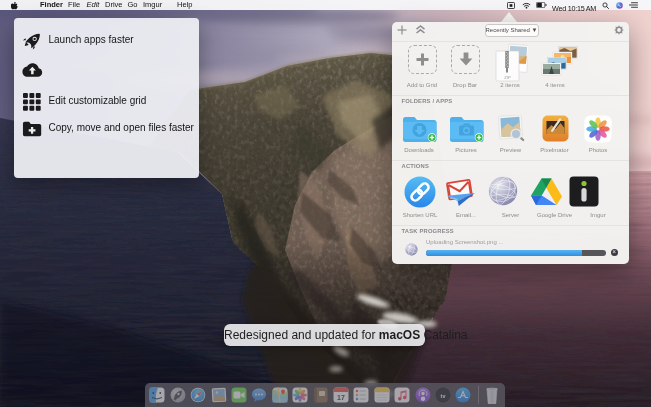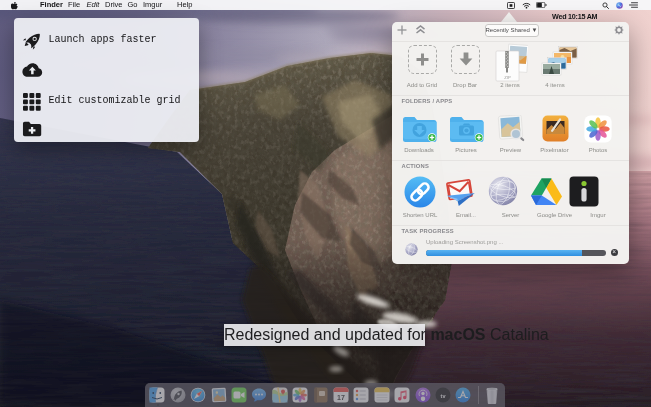--- a/index.html
+++ b/index.html
@@ -202,21 +202,21 @@
         <path d="M2.2 5.2 a10 10 0 0 1 13.6 0" stroke-width="1.9"></path>
         <path d="M4.8 8.2 a6.4 6.4 0 0 1 8.4 0" stroke-width="1.9"></path>
       </g>
       <circle cx="9" cy="11.4" r="1.7" fill="#1a1a1c"></circle>
     </svg>
  <svg class="abs" style="left:536px;top:2px" width="11" height="6" viewBox="0 0 22 12">
       <rect x="0.7" y="0.7" width="17" height="10.6" rx="2.4" fill="none" stroke="#1a1a1c" stroke-width="1.4"></rect>
       <rect x="2.2" y="2.2" width="9.5" height="7.6" rx="1" fill="#1a1a1c"></rect>
       <path d="M19 3.6v4.8c1.3-.3 2.2-1.2 2.2-2.4S20.3 3.9 19 3.6z" fill="#1a1a1c"></path>
     </svg>
- <span class="abs" style="left:552px;top:12px;line-height:10px;font-size:7.2px;letter-spacing:-0.25px;font-weight:bold;">Wed 10:15 AM</span>
+ <span class="abs" style="left:552px;top:4px;line-height:10px;font-size:7.2px;letter-spacing:-0.25px;">Wed 10:15 AM</span>
  <svg class="abs" style="left:601.5px;top:1.5px" width="7" height="7" viewBox="0 0 14 14">
       <circle cx="6" cy="6" r="4.2" fill="none" stroke="#1a1a1c" stroke-width="1.6"></circle>
       <line x1="9.2" y1="9.2" x2="13" y2="13" stroke="#1a1a1c" stroke-width="1.8" stroke-linecap="round"></line>
     </svg>
  <svg class="abs" style="left:615.5px;top:1.5px" width="7" height="7" viewBox="0 0 14 14">
       <defs>
         <radialGradient id="siri" cx="0.3" cy="0.3" r="0.9">
           <stop offset="0" stop-color="#7ec3f2"></stop>
           <stop offset="0.5" stop-color="#4a6fe0"></stop>
           <stop offset="1" stop-color="#b03a9e"></stop>
@@ -227,21 +227,21 @@
     </svg>
  <svg class="abs" style="left:629px;top:2px" width="9" height="6" viewBox="0 0 18 12">
       <g stroke="#1a1a1c" stroke-width="1.7" stroke-linecap="round">
         <line x1="5" y1="1.5" x2="17" y2="1.5"></line>
         <line x1="1" y1="6" x2="17" y2="6"></line>
         <line x1="5" y1="10.5" x2="17" y2="10.5"></line>
       </g>
     </svg>
 </div>
 
-<div class="abs" style="left:13.5px;top:18px;width:185px;height:124px;background:rgba(237,238,243,0.95);border-radius:4px;box-shadow:0 8px 22px rgba(0,0,0,0.35);font-family:Liberation Mono, monospace;">
+<div class="abs" style="left:13.5px;top:18px;width:185px;height:160px;background:rgba(237,238,243,0.95);border-radius:4px;box-shadow:0 8px 22px rgba(0,0,0,0.35);">
  <svg class="abs" style="left:8px;top:12.5px" width="20" height="19" viewBox="0 0 24 23">
   <g fill="#1b1b1d">
    <path d="M8.6 14.2 C6.5 13.5 5 13.8 3.9 14.1 C5 12.2 6.8 10 9 8.2 C13 4.8 17.5 3.3 20.6 3.2 C21.2 3.2 21.5 3.5 21.5 4.1 C21.6 7.2 20.2 11.8 16.8 15.8 C15 17.9 12.8 19.7 10.9 20.9 C11.2 19.7 11.4 18.2 10.7 16.2 Z"></path>
    <circle cx="15.2" cy="9.6" r="2.6" fill="#eceef2"></circle>
    <circle cx="15.2" cy="9.6" r="1.45"></circle>
    <path d="M7.9 16.6 C7 17.5 4.4 18.1 3.2 18 C3.4 16.7 4 14.4 5 13.5 Z"></path>
    <path d="M4.3 11.4 C3.2 11.2 1.9 11.5 1.2 11.8 C1.7 10.6 3 9.3 4.6 9.2 Z"></path>
    <path d="M13.4 20.4 C13.7 21.5 13.3 22.8 13 23.5 C14.2 23 15.5 21.7 15.6 20.1 Z" transform="translate(0,-1.2)"></path>
   </g>
  </svg>
@@ -261,20 +261,21 @@
    <rect x="0" y="12.8" width="4.9" height="4.9" rx="1"></rect>
         <rect x="6.4" y="12.8" width="4.9" height="4.9" rx="1"></rect>
         <rect x="12.8" y="12.8" width="4.9" height="4.9" rx="1"></rect>
   </g>
  </svg>
  <span class="abs ftxt" style="top:78px;">Edit customizable grid</span>
  <svg class="abs" style="left:8px;top:103px" width="20" height="16" viewBox="0 0 25 20">
   <path fill="#1b1b1d" d="M1.2 3.2 C1.2 2 2.2 1 3.4 1 L8.8 1 L11 3.6 L21.8 3.6 C23 3.6 24 4.6 24 5.8 L24 16.8 C24 18 23 19 21.8 19 L3.4 19 C2.2 19 1.2 18 1.2 16.8 Z"></path>
   <path fill="#eceef2" d="M11.2 7.4 L14 7.4 L14 10.2 L16.8 10.2 L16.8 13 L14 13 L14 15.8 L11.2 15.8 L11.2 13 L8.4 13 L8.4 10.2 L11.2 10.2 Z"></path>
  </svg>
+ <span class="abs ftxt" style="top:104.5px;">Copy, move and open files faster</span>
 </div>
 
 <div class="abs" style="left:500.5px;top:12px;width:0;height:0;border-left:8.5px solid transparent;border-right:8.5px solid transparent;border-bottom:10px solid rgba(247,246,244,0.99);"></div>
 <div class="abs" id="dz" style="left:392px;top:22px;width:237px;height:241.5px;background:rgba(243,242,240,0.985);border-radius:5px;box-shadow:0 10px 28px rgba(0,0,0,0.4);">
 
  <svg class="abs" style="left:5px;top:2.5px" width="10" height="10" viewBox="0 0 10 10">
       <g stroke="#939397" stroke-width="1.3">
         <line x1="5" y1="0.5" x2="5" y2="9.5"></line>
         <line x1="0.5" y1="5" x2="9.5" y2="5"></line>
       </g>
@@ -498,21 +499,21 @@
         <ellipse cx="15" cy="15" rx="6" ry="13.8" transform="rotate(15 15 15)"></ellipse>
       </g>
     </svg>
  <div class="abs" style="left:34px;top:217px;font-size:6px;color:#9c9c9a;">Uploading Screenshot.png ...</div>
  <div class="abs" style="left:34px;top:227.5px;width:180px;height:6px;background:#55555a;border-radius:3px;"></div>
  <div class="abs" style="left:34px;top:227.5px;width:156px;height:6px;background:linear-gradient(#5ab4f2,#2f8fe0);border-radius:3px 0 0 3px;"></div>
  <div class="abs" style="left:218.5px;top:227px;width:7px;height:7px;border-radius:50%;background:#3a3a3e;"></div>
  <div class="abs" style="left:220.2px;top:226.2px;font-size:6.5px;color:#f0f0f0;">×</div>
 </div>
 
-<div class="abs" style="left:224px;top:324px;width:201px;height:22px;background:rgba(233,233,237,0.93);border-radius:0;box-shadow:0 2px 6px rgba(0,0,0,0.3);text-align:right;line-height:22px;font-size:16px;color:#1d1d1f;white-space:nowrap;">Redesigned and updated for <b>macOS</b> Catalina</div>
+<div class="abs" style="left:224px;top:324px;width:201px;height:22px;background:rgba(233,233,237,0.93);border-radius:6px;box-shadow:0 2px 6px rgba(0,0,0,0.3);text-align:right;line-height:22px;font-size:12px;color:#1d1d1f;white-space:nowrap;">Redesigned and updated for <b>macOS</b> Catalina</div>
 
 <div class="abs" id="dock" style="left:145px;top:383px;width:360px;height:24px;background:rgba(82,79,88,0.6);border-radius:5px 5px 0 0;">
 <svg class="abs" style="left:4.4px;top:4px" width="16" height="16" viewBox="0 0 32 32">
       <rect x="1" y="1" width="30" height="30" rx="7" fill="#fff"></rect>
       <path d="M1 1 h16 a60 60 0 0 0 -4 30 h-12 z" fill="#3f9ff0" transform="translate(0,0)"></path>
       <path d="M17 1 a60 60 0 0 0 -4 30" stroke="#1e70c0" stroke-width="1" fill="none"></path>
       <circle cx="8.5" cy="12" r="1.8" fill="#0b2a4a"></circle>
       <circle cx="22.5" cy="12" r="1.8" fill="#0b2a4a"></circle>
       <path d="M6 21 q10 6 20 0" stroke="#0b2a4a" stroke-width="2" fill="none"></path>
     </svg>

